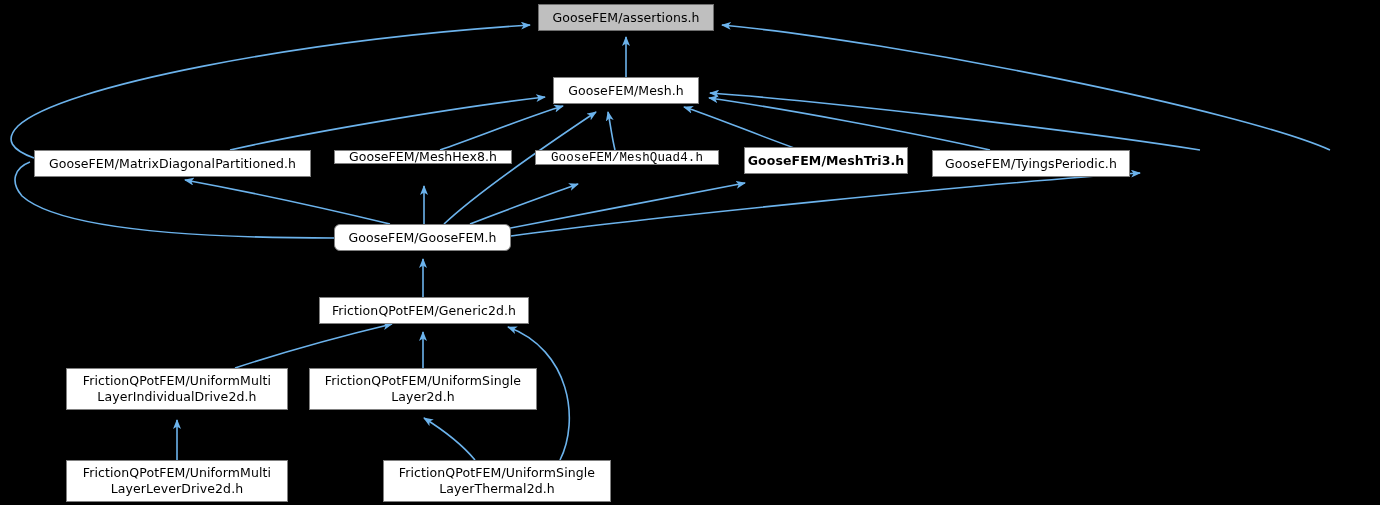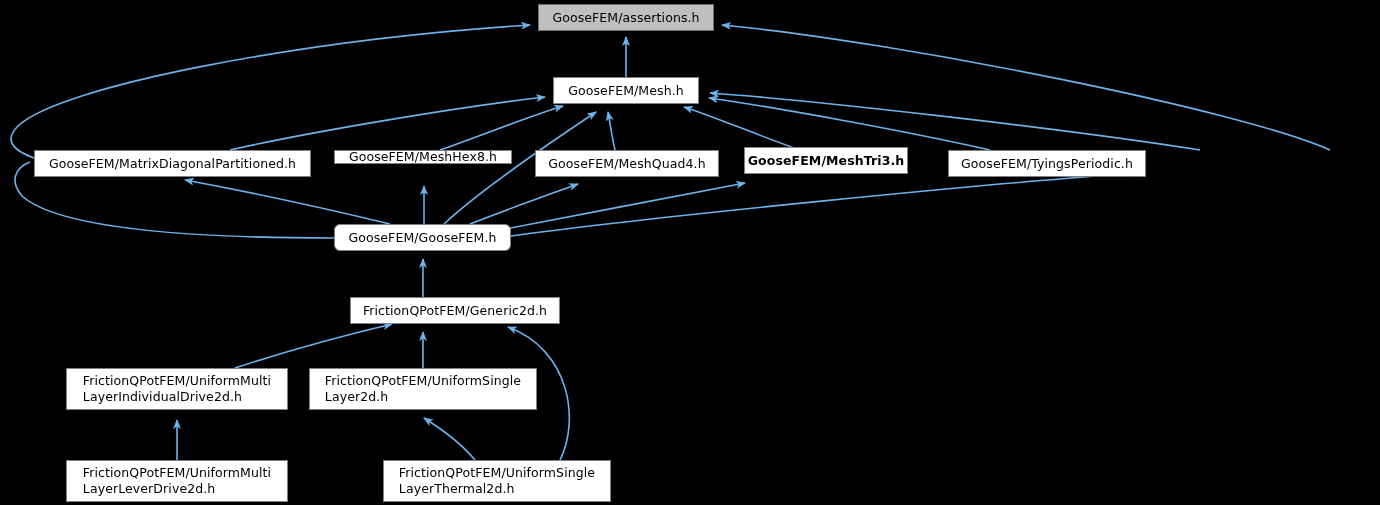--- a/index.html
+++ b/index.html
@@ -22,21 +22,21 @@
     width: 1380px;
     height: 505px;
     pointer-events: none;
   }
   .node {
     position: absolute;
     box-sizing: border-box;
     display: flex;
     align-items: center;
     justify-content: center;
-    text-align: left;
+    text-align: center;
     border: 1px solid #808080;
     background: #ffffff;
     color: #000000;
     font-size: 12.5px;
     line-height: 16px;
     letter-spacing: 0.1px;
     white-space: pre-line;
     z-index: 3;
   }
   .node.root {
@@ -103,38 +103,38 @@
   </div>
 
   <div class="node" style="left:553px;top:77px;width:146px;height:27px;">
     <span class="node-label">GooseFEM/Mesh.h</span>
   </div>
 
   <div class="node" style="left:334px;top:150px;width:178px;height:14px;">
     <span class="node-label">GooseFEM/MeshHex8.h</span>
   </div>
 
-  <div class="node" style="left:535px;top:150px;width:184px;height:27px;">
+  <div class="node" style="left:535px;top:150px;width:184px;height:15px;font-family:Liberation Mono, monospace;">
     <span class="node-label">GooseFEM/MeshQuad4.h</span>
   </div>
 
   <div class="node" style="left:744px;top:147px;width:164px;height:27px;font-weight:bold;">
     <span class="node-label">GooseFEM/MeshTri3.h</span>
   </div>
 
-  <div class="node" style="left:932px;top:150px;width:198px;height:27px;margin-left:16px;">
+  <div class="node" style="left:932px;top:150px;width:198px;height:27px;">
     <span class="node-label">GooseFEM/TyingsPeriodic.h</span>
   </div>
 
 
   <div class="node" style="left:334px;top:224px;width:177px;height:27px;border-radius:6px;">
     <span class="node-label">GooseFEM/GooseFEM.h</span>
   </div>
 
-  <div class="node" style="left:319px;top:297px;width:210px;height:27px;margin-left:31px;">
+  <div class="node" style="left:319px;top:297px;width:210px;height:27px;">
     <span class="node-label">FrictionQPotFEM/Generic2d.h</span>
   </div>
 
   <div class="node" style="left:66px;top:368px;width:222px;height:42px;">
     <span class="node-label">FrictionQPotFEM/UniformMulti
 LayerIndividualDrive2d.h</span>
   </div>
 
   <div class="node" style="left:309px;top:368px;width:228px;height:42px;">
     <span class="node-label">FrictionQPotFEM/UniformSingle

